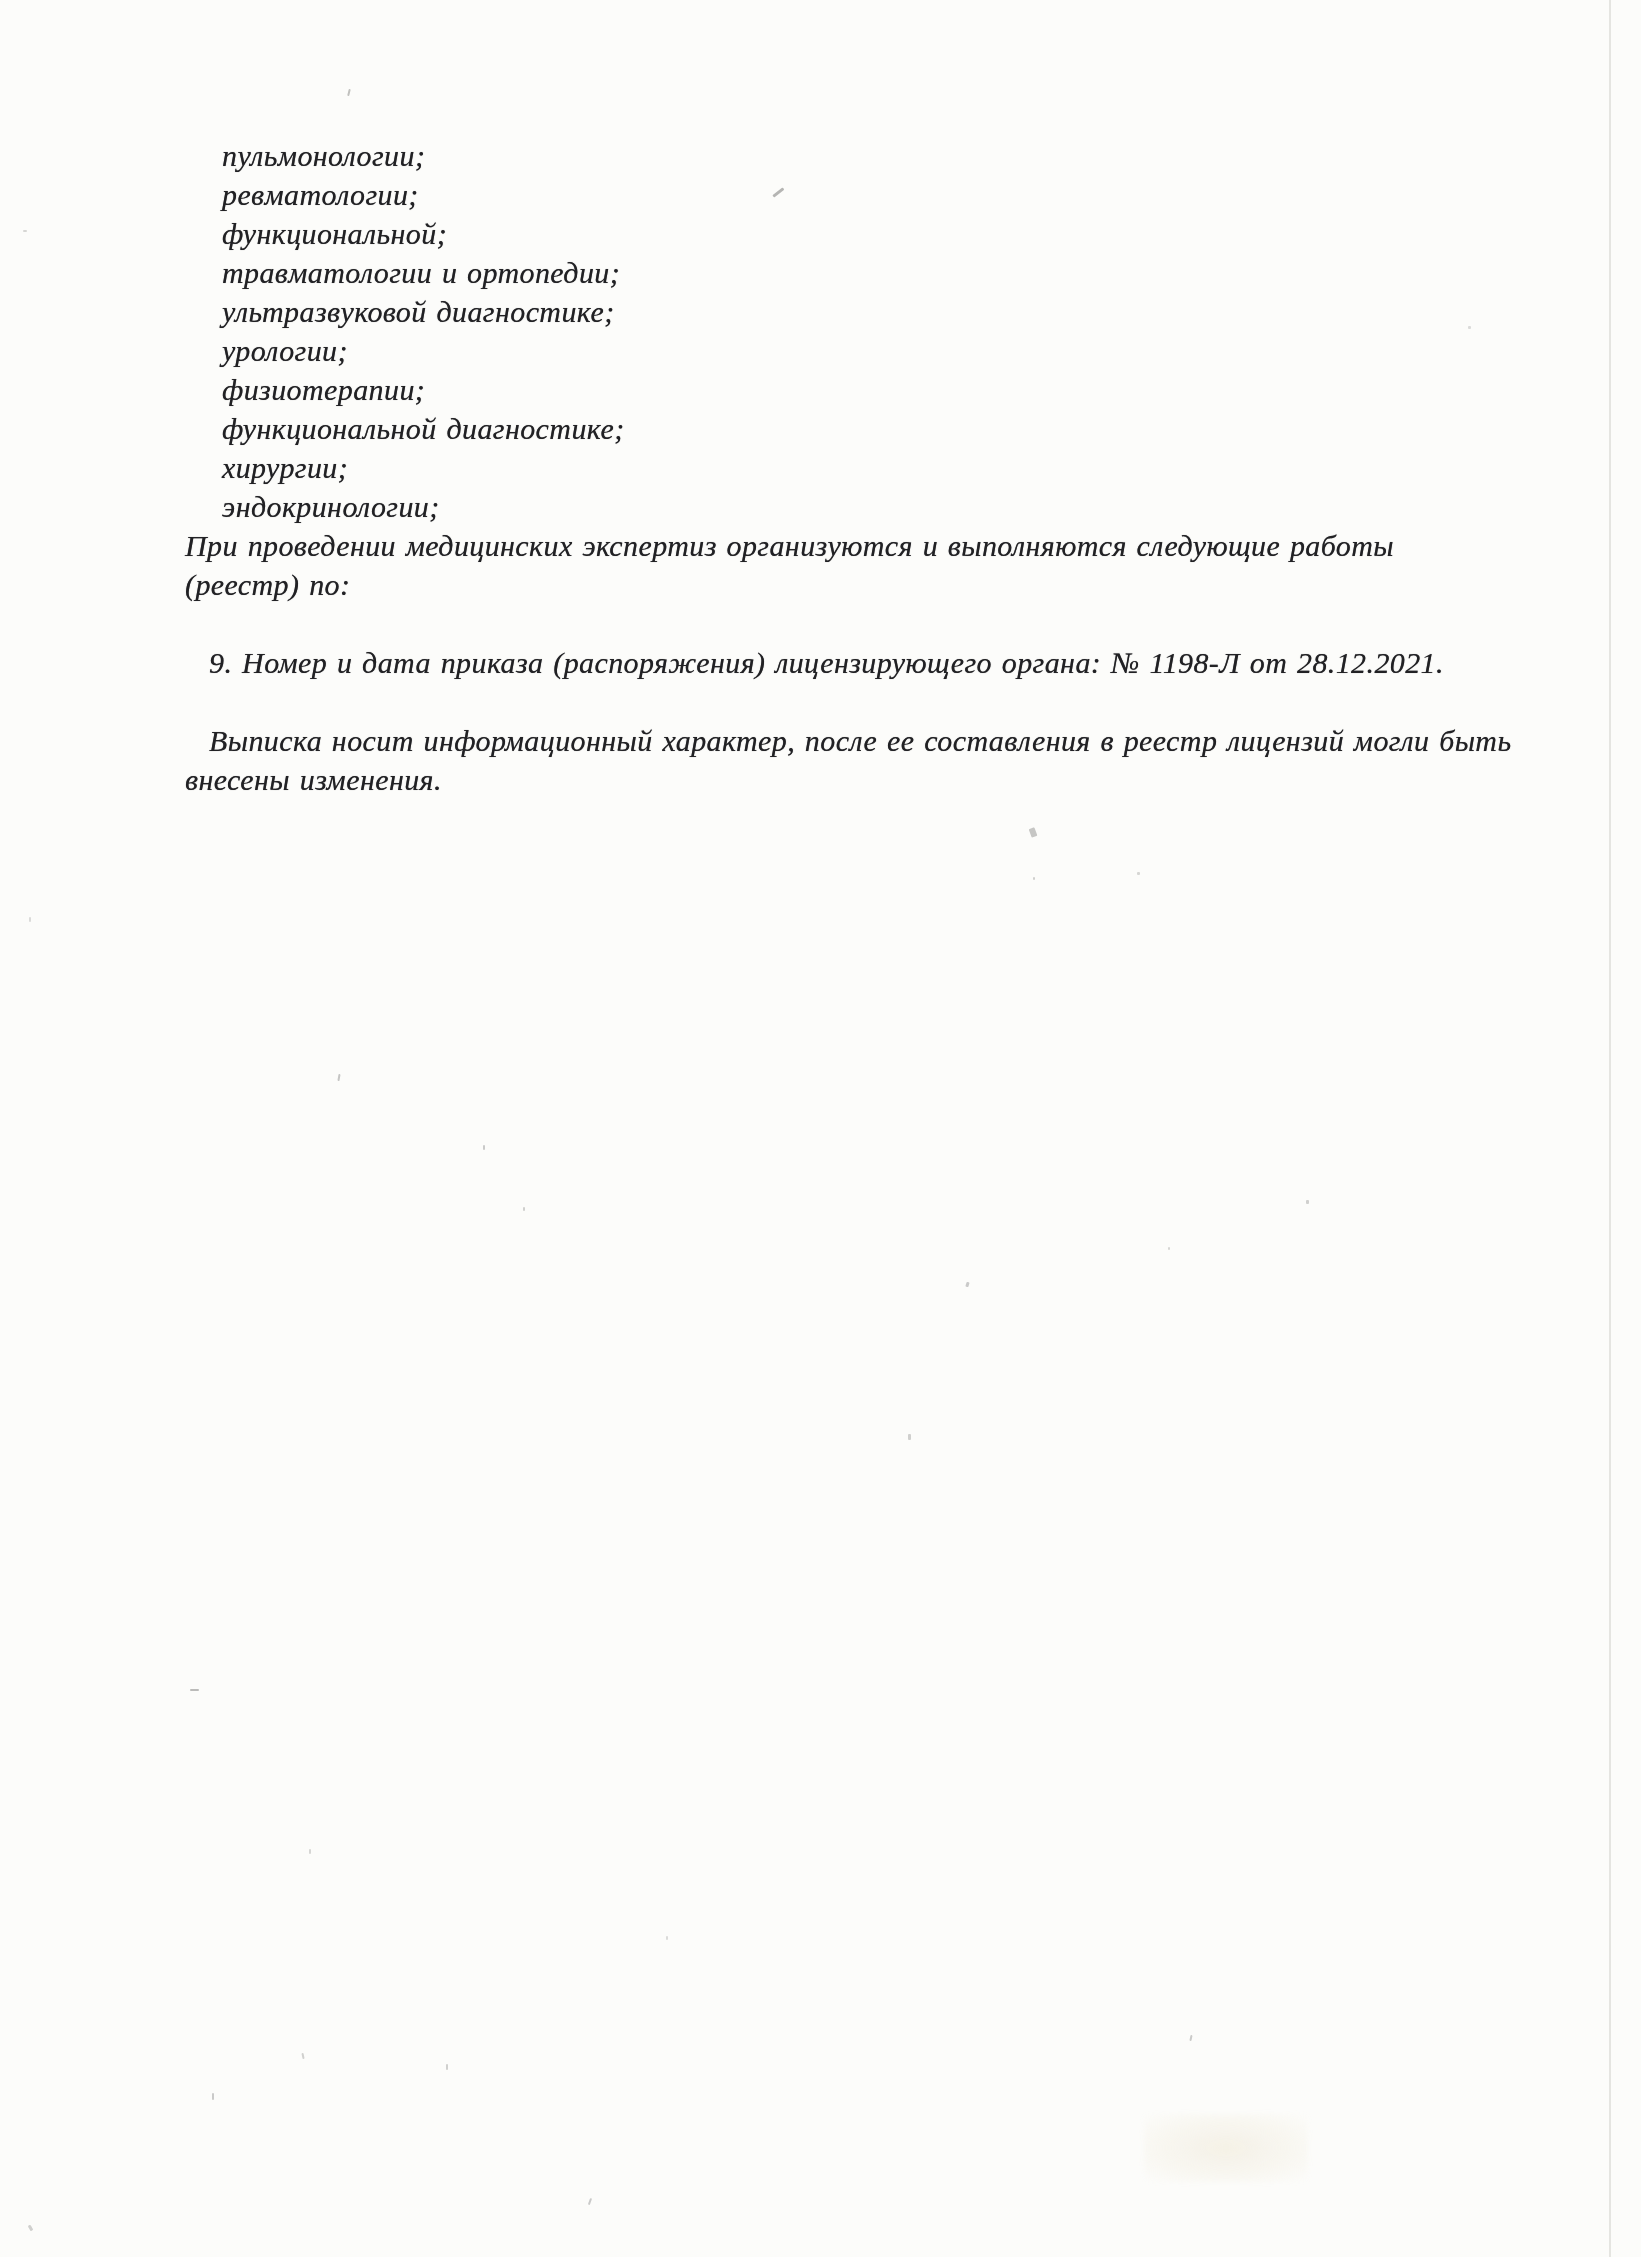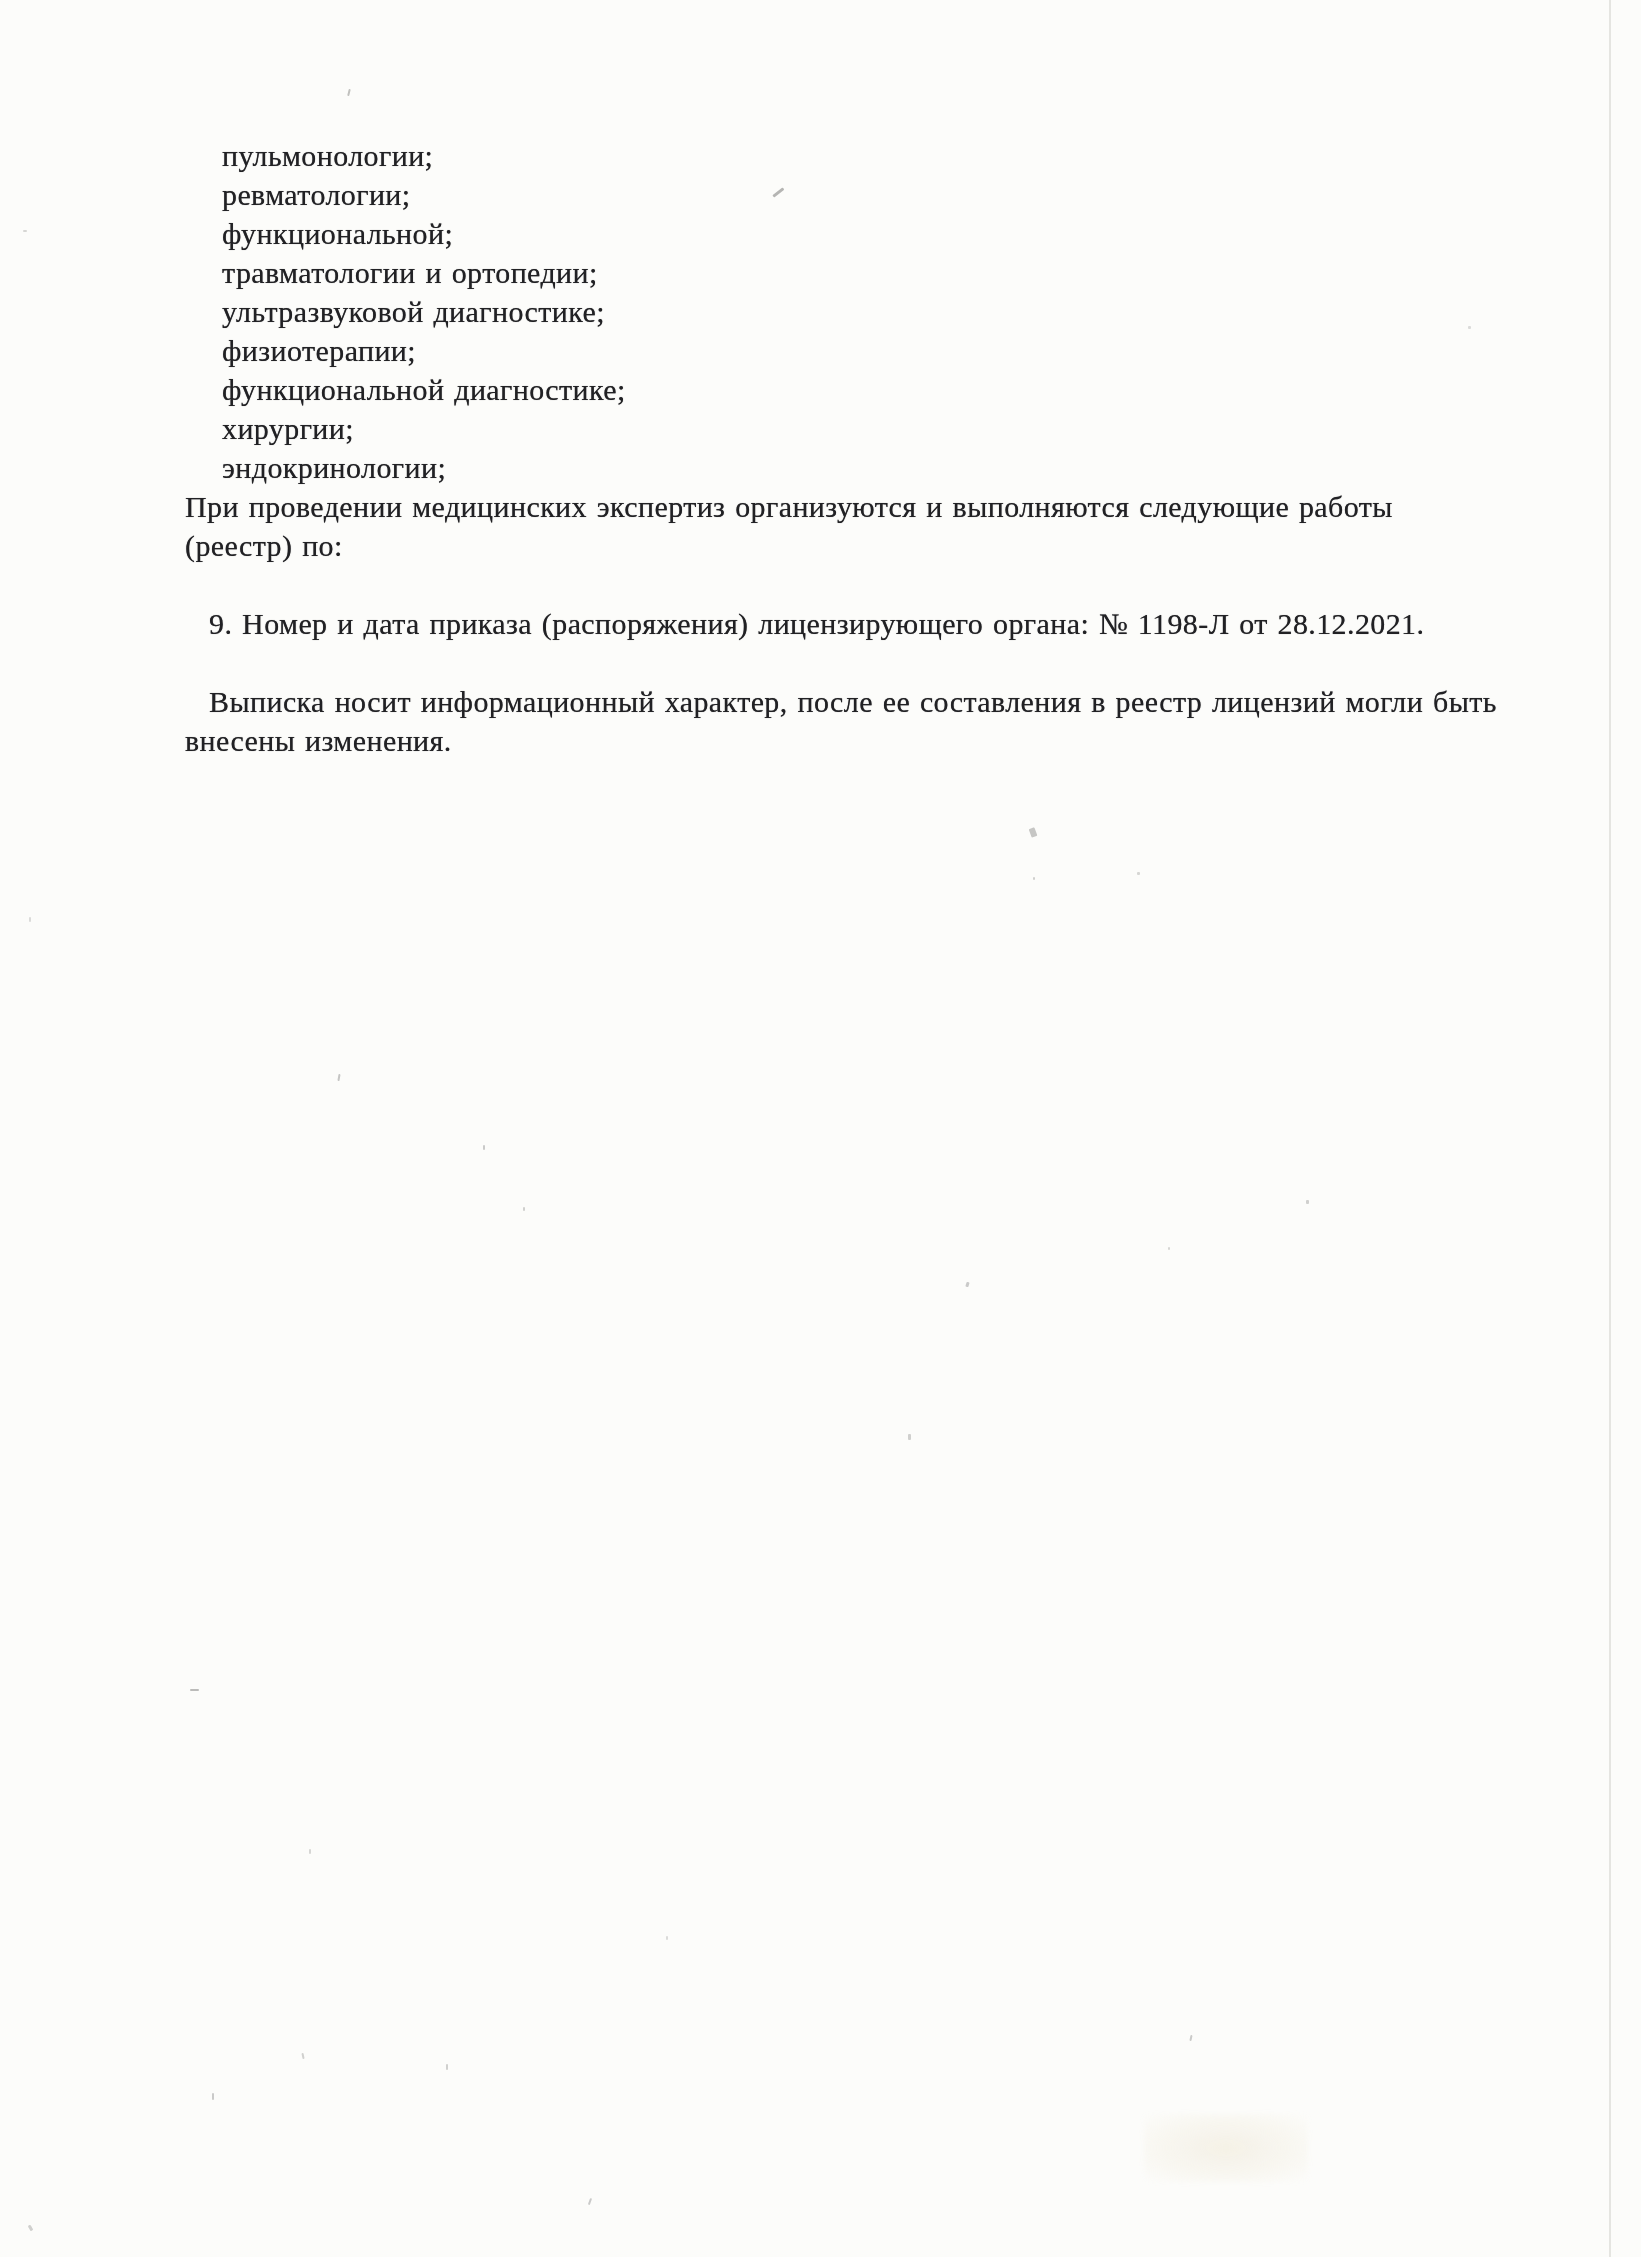--- a/index.html
+++ b/index.html
@@ -14,20 +14,21 @@
     margin: 0 auto;
     background: #fcfcfa;
     overflow: hidden;
     font-family: "Liberation Serif", "DejaVu Serif", serif;
     font-size: 30px;
     line-height: 39px;
     color: #212124;
     text-shadow: 0 0 0.7px rgba(33,33,36,0.75);
     letter-spacing: 0.4px;
     word-spacing: 1.9px;
+    font-style: italic;
   }
   .content {
     position: absolute;
     left: 185px;
     top: 136px;
     width: 1400px;
   }
   .line { white-space: nowrap; }
   .li   { padding-left: 37px; }   
   .sub  { padding-left: 21px; }   
@@ -63,20 +64,21 @@
 <body>
 
 <div class="sheet">
 
   <div class="content">
     <div class="line li">пульмонологии;</div>
     <div class="line li">ревматологии;</div>
     <div class="line li">функциональной;</div>
     <div class="line li">травматологии и ортопедии;</div>
     <div class="line li">ультразвуковой диагностике;</div>
+    <div class="line li">урологии;</div>
     <div class="line li">физиотерапии;</div>
     <div class="line li">функциональной диагностике;</div>
     <div class="line li">хирургии;</div>
     <div class="line li">эндокринологии;</div>
 
     <div class="line">При проведении медицинских экспертиз организуются и выполняются следующие работы</div>
     <div class="line">(реестр) по:</div>
 
     <div class="line gap">9. Номер и дата приказа (распоряжения) лицензирующего органа: № 1198-Л от 28.12.2021.</div>
 

